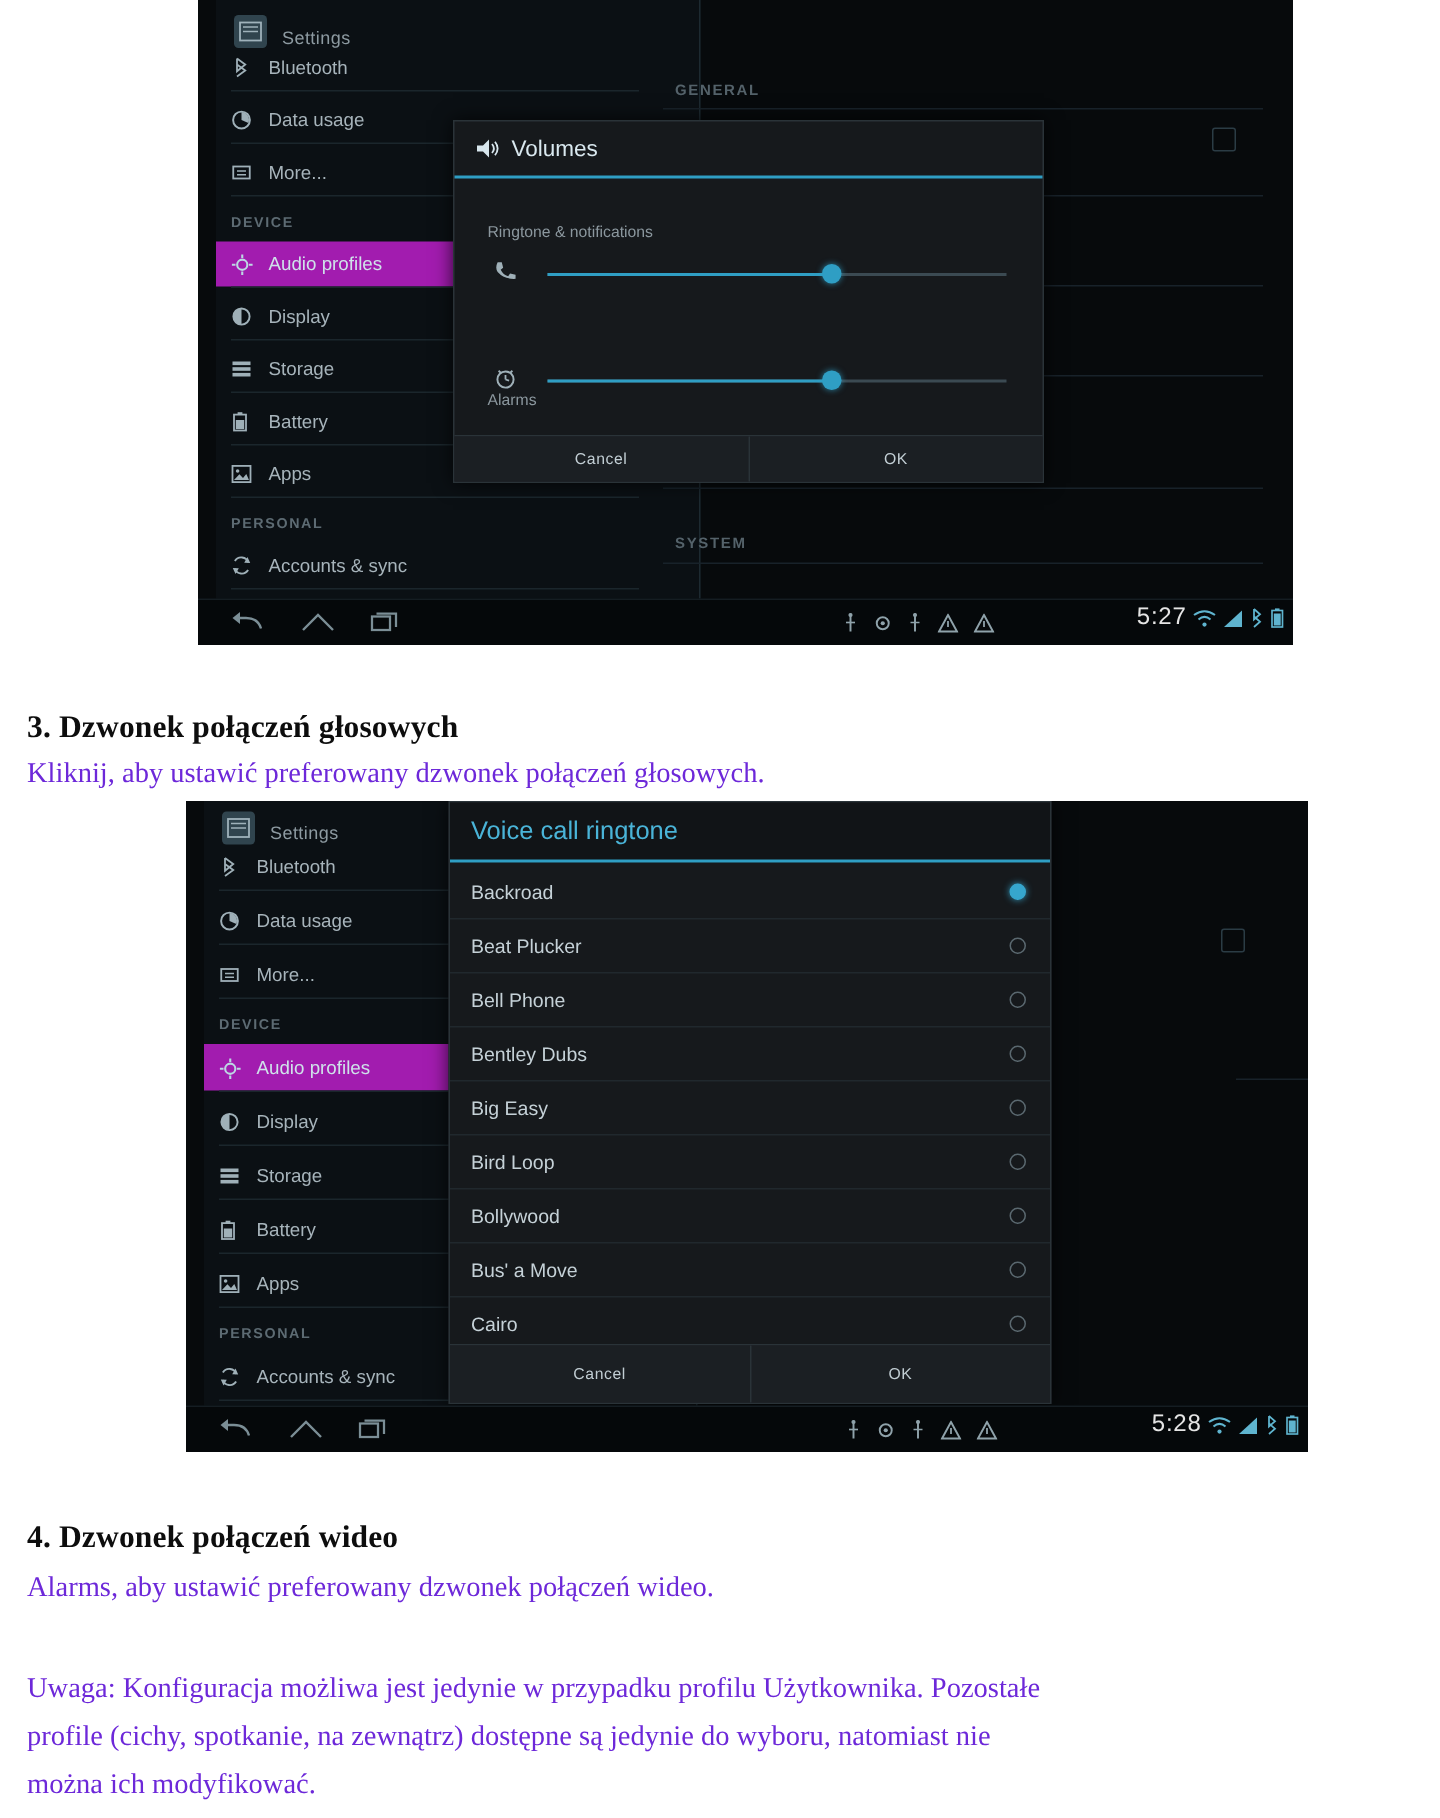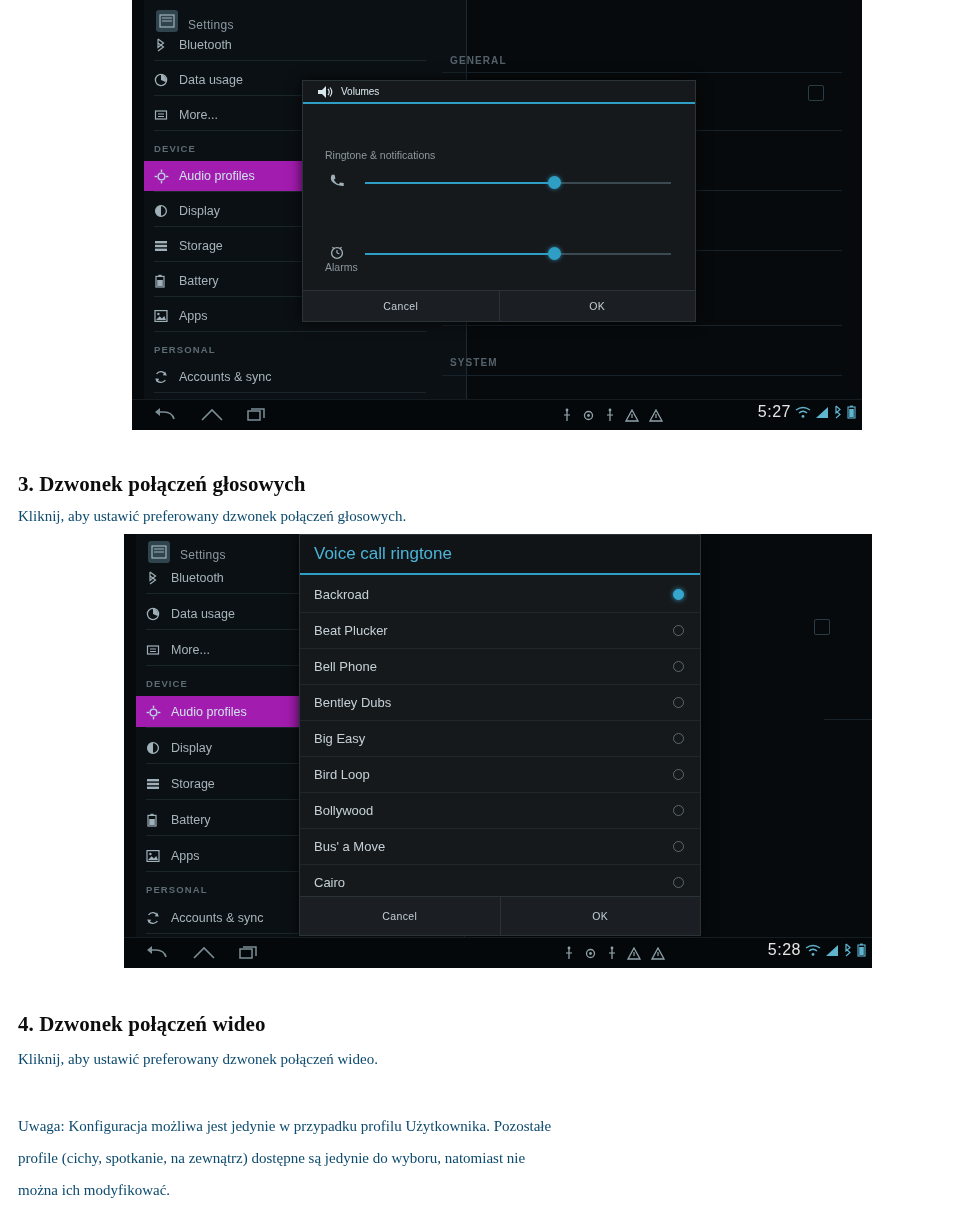--- a/index.html
+++ b/index.html
@@ -24,22 +24,22 @@
   }
   .heading {
     font-family: "Liberation Serif", serif;
     font-weight: bold;
     font-size: 21px;
     color: #0d0d0d;
     letter-spacing: 0.1px;
   }
   .para {
     font-family: "Liberation Serif", serif;
-    font-size: 15px;
-    color: #0c4a6e;
+    font-size: 19px;
+    color: #6d28d9;
     line-height: 26px;
   }
 
   
   .shot {
     position: absolute;
     background: #000000;
     overflow: hidden;
     font-family: "Liberation Sans", sans-serif;
   }
@@ -127,28 +127,28 @@
   
   .dlg {
     position: absolute;
     background: #16191c;
     border: 1px solid #2a3338;
     box-shadow: 0 0 12px rgba(0,0,0,.75);
   }
   .dlg-head {
     position: absolute;
     left: 0; top: 0; right: 0;
-    height: 23px;
+    height: 38px;
     display: flex;
     align-items: center;
     padding-left: 14px;
     box-sizing: border-box;
     border-bottom: 2px solid #2f9ec4;
     color: #d9e8ef;
-    font-size: 10px;
+    font-size: 15px;
   }
   .dlg-head .t { margin-left: 10px; }
   .dlg-sublabel {
     color: #8b979e;
     font-size: 10.5px;
   }
   .slider-track {
     position: absolute;
     height: 2px;
     background: #3b4a52;
@@ -719,17 +719,17 @@
         <rect x="1" y="2" width="7" height="11" fill="none" stroke="#5fb4cf" stroke-width="1.1"></rect>
         <rect x="3" y="0.6" width="3" height="1.4" fill="#5fb4cf"></rect>
         <rect x="2.2" y="4" width="4.6" height="8" fill="#5fb4cf"></rect>
       </svg>
     </span>
   </div>
 </div>
 
 <div class="doc">
   <div class="heading" style="position:absolute; left:18px; top:1012px;">4. Dzwonek połączeń wideo</div>
-  <div class="para" style="position:absolute; left:18px; top:1046px;">Kliknij, aby ustawić preferowany dzwonek połączeń wideo.</div>
+  <div class="para" style="position:absolute; left:18px; top:1046px;">Alarms, aby ustawić preferowany dzwonek połączeń wideo.</div>
   <div class="para" style="position:absolute; left:18px; top:1113px; width:930px;">Uwaga: Konfiguracja możliwa jest jedynie w przypadku profilu Użytkownika. Pozostałe</div>
   <div class="para" style="position:absolute; left:18px; top:1145px; width:930px;">profile (cichy, spotkanie, na zewnątrz) dostępne są jedynie do wyboru, natomiast nie</div>
   <div class="para" style="position:absolute; left:18px; top:1177px; width:930px;">można ich modyfikować.</div>
 </div>
 
 </body></html>

